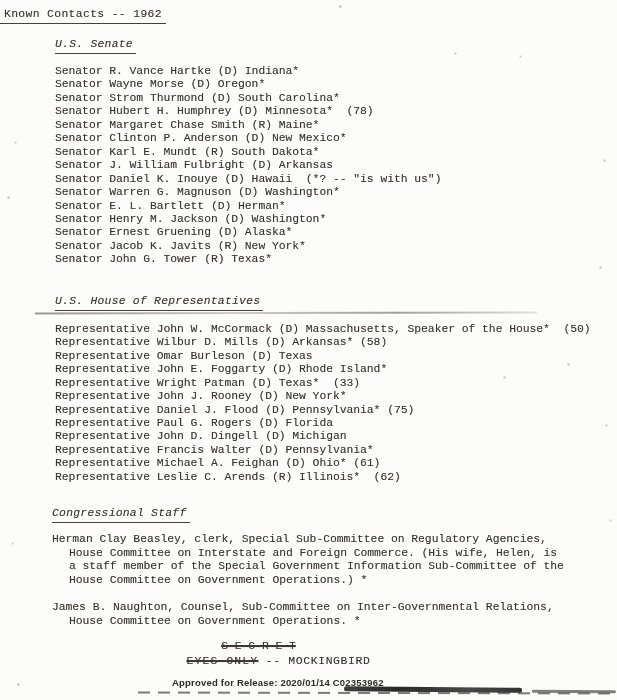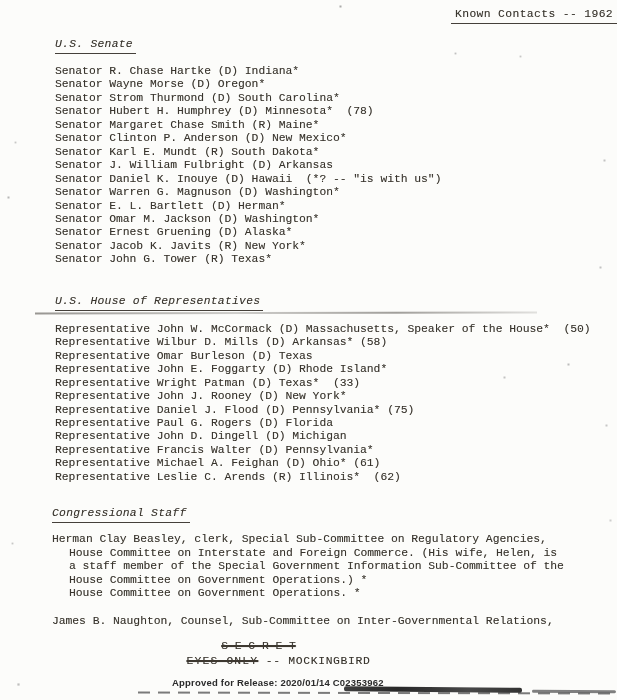--- a/index.html
+++ b/index.html
@@ -10,21 +10,21 @@
     margin: 0 auto;
     background: #fcfcfa;
     overflow: hidden;
     font-family: "Liberation Mono", "DejaVu Sans Mono", monospace;
     color: #37332c;
     font-size: 11.3px;
     box-sizing: border-box;
     padding-top: 7px;
     text-shadow: 0.2px 0.2px 0 rgba(70,62,52,0.35);
   }
-  .title-row { text-align: right; line-height: 14px; }
+  .title-row { text-align: left; line-height: 14px; }
   .title {
     display: inline-block;
     padding: 0 4px 2px 4px;
     border-bottom: 1.4px solid #45403a;
     letter-spacing: 0.4px;
     white-space: pre;
   }
   .sec { margin-left: 55px; }
   .sec-senate { margin-top: 13px; }
   .sec-house  { margin-top: 27px; }
@@ -134,21 +134,21 @@
   <div class="speckles"></div>
 
   <div class="title-row">
     <span class="title">Known Contacts -- 1962</span>
   </div>
 
   <section class="sec sec-senate">
     <span class="heading">U.S. Senate</span>
     <div class="list">
 
-        <div class="line">Senator R. Chase Hartke (D) Indiana*</div>
+        <div class="line">Senator R. Vance Hartke (D) Indiana*</div>
 
         <div class="line">Senator Wayne Morse (D) Oregon*</div>
 
         <div class="line">Senator Strom Thurmond (D) South Carolina*</div>
 
         <div class="line">Senator Hubert H. Humphrey (D) Minnesota*  (78)</div>
 
         <div class="line">Senator Margaret Chase Smith (R) Maine*</div>
 
         <div class="line">Senator Clinton P. Anderson (D) New Mexico*</div>
@@ -156,21 +156,21 @@
         <div class="line">Senator Karl E. Mundt (R) South Dakota*</div>
 
         <div class="line">Senator J. William Fulbright (D) Arkansas</div>
 
         <div class="line">Senator Daniel K. Inouye (D) Hawaii  (*? -- "is with us")</div>
 
         <div class="line">Senator Warren G. Magnuson (D) Washington*</div>
 
         <div class="line">Senator E. L. Bartlett (D) Herman*</div>
 
-        <div class="line">Senator Omar M. Jackson (D) Washington*</div>
+        <div class="line">Senator Henry M. Jackson (D) Washington*</div>
 
         <div class="line">Senator Ernest Gruening (D) Alaska*</div>
 
         <div class="line">Senator Jacob K. Javits (R) New York*</div>
 
         <div class="line">Senator John G. Tower (R) Texas*</div>
       </div>
   </section>
 
   <section class="sec sec-house">
@@ -208,23 +208,23 @@
     <div class="list">
 
         <div class="line staff-line">Herman Clay Beasley, clerk, Special Sub-Committee on Regulatory Agencies,</div>
 
         <div class="line staff-line indent">House Committee on Interstate and Foreign Commerce. (His wife, Helen, is</div>
 
         <div class="line staff-line indent">a staff member of the Special Government Information Sub-Committee of the</div>
 
         <div class="line staff-line indent">House Committee on Government Operations.) *</div>
 
+        <div class="line staff-line para-gap">James B. Naughton, Counsel, Sub-Committee on Inter-Governmental Relations,</div>
+
         <div class="line staff-line indent">House Committee on Government Operations. *</div>
-
-        <div class="line staff-line para-gap">James B. Naughton, Counsel, Sub-Committee on Inter-Governmental Relations,</div>
       </div>
   </section>
 
   <div class="artifact-line"></div>
 
   <div class="secret-row">
     <span class="strike secret">S E C R E T</span>
   </div>
   <div class="eyes-row">
     <span class="strike eyes">EYES ONLY</span><span class="mockingbird"> -- MOCKINGBIRD</span>

